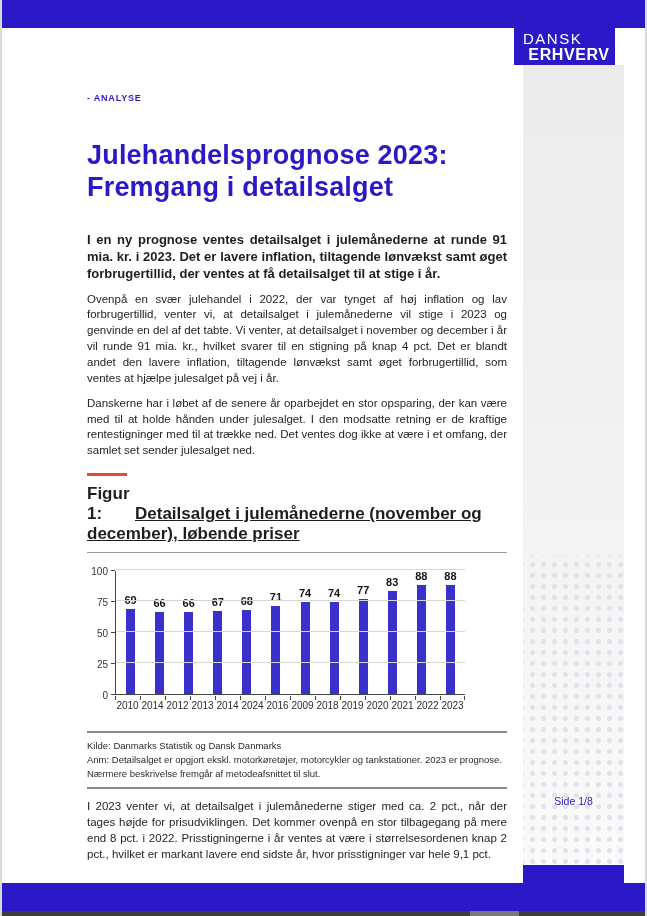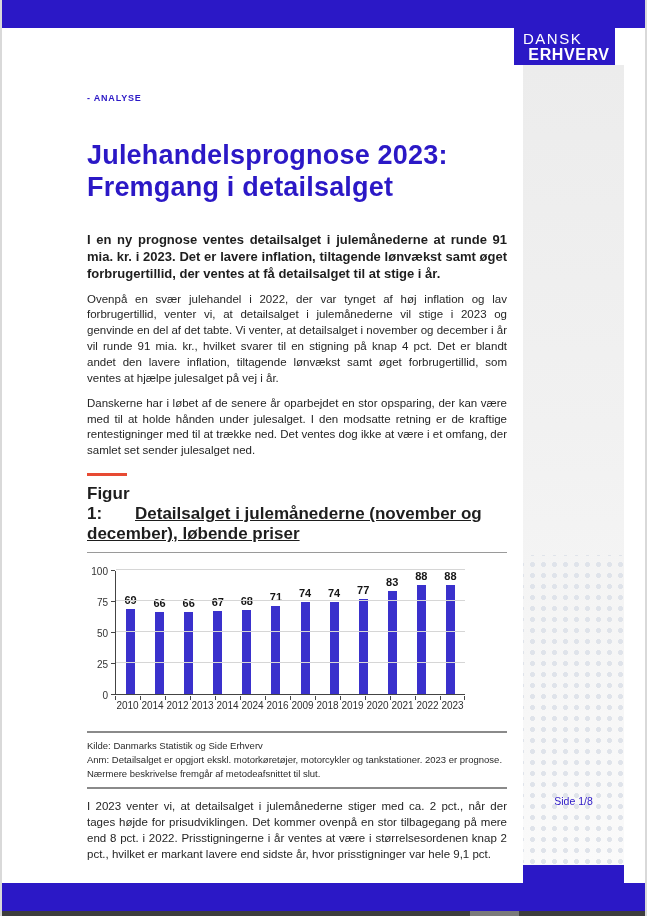--- a/index.html
+++ b/index.html
@@ -180,21 +180,21 @@
           <div class="xcell">2018</div>
           <div class="xcell">2019</div>
           <div class="xcell">2020</div>
           <div class="xcell">2021</div>
           <div class="xcell">2022</div>
           <div class="xcell">2023</div>
         </div>
     </div>
 
     <div class="source-block">
-      <div><b>Kilde:</b><span> Danmarks Statistik og Side Erhverv</span></div>
+      <div><b>Kilde:</b><span> Danmarks Statistik og Dansk Danmarks</span></div>
       <div><b>Anm:</b><span> Detailsalget er opgjort ekskl. motorkøretøjer, motorcykler og tankstationer. 2023 er prognose. Nærmere beskrivelse fremgår af metodeafsnittet til slut.</span></div>
     </div>
 
     <p class="body-p closing">I 2023 venter vi, at detailsalget i julemånederne stiger med ca. 2 pct., når der tages højde for prisudviklingen. Det kommer ovenpå en stor tilbagegang på mere end 8 pct. i 2022. Prisstigningerne i år ventes at være i størrelsesordenen knap 2 pct., hvilket er markant lavere end sidste år, hvor prisstigninger var hele 9,1 pct.</p>
   </div>
 
   <div class="footer-bar"></div>
   <div class="scrollbar">
     <div class="scroll-thumb"></div>
   </div>

